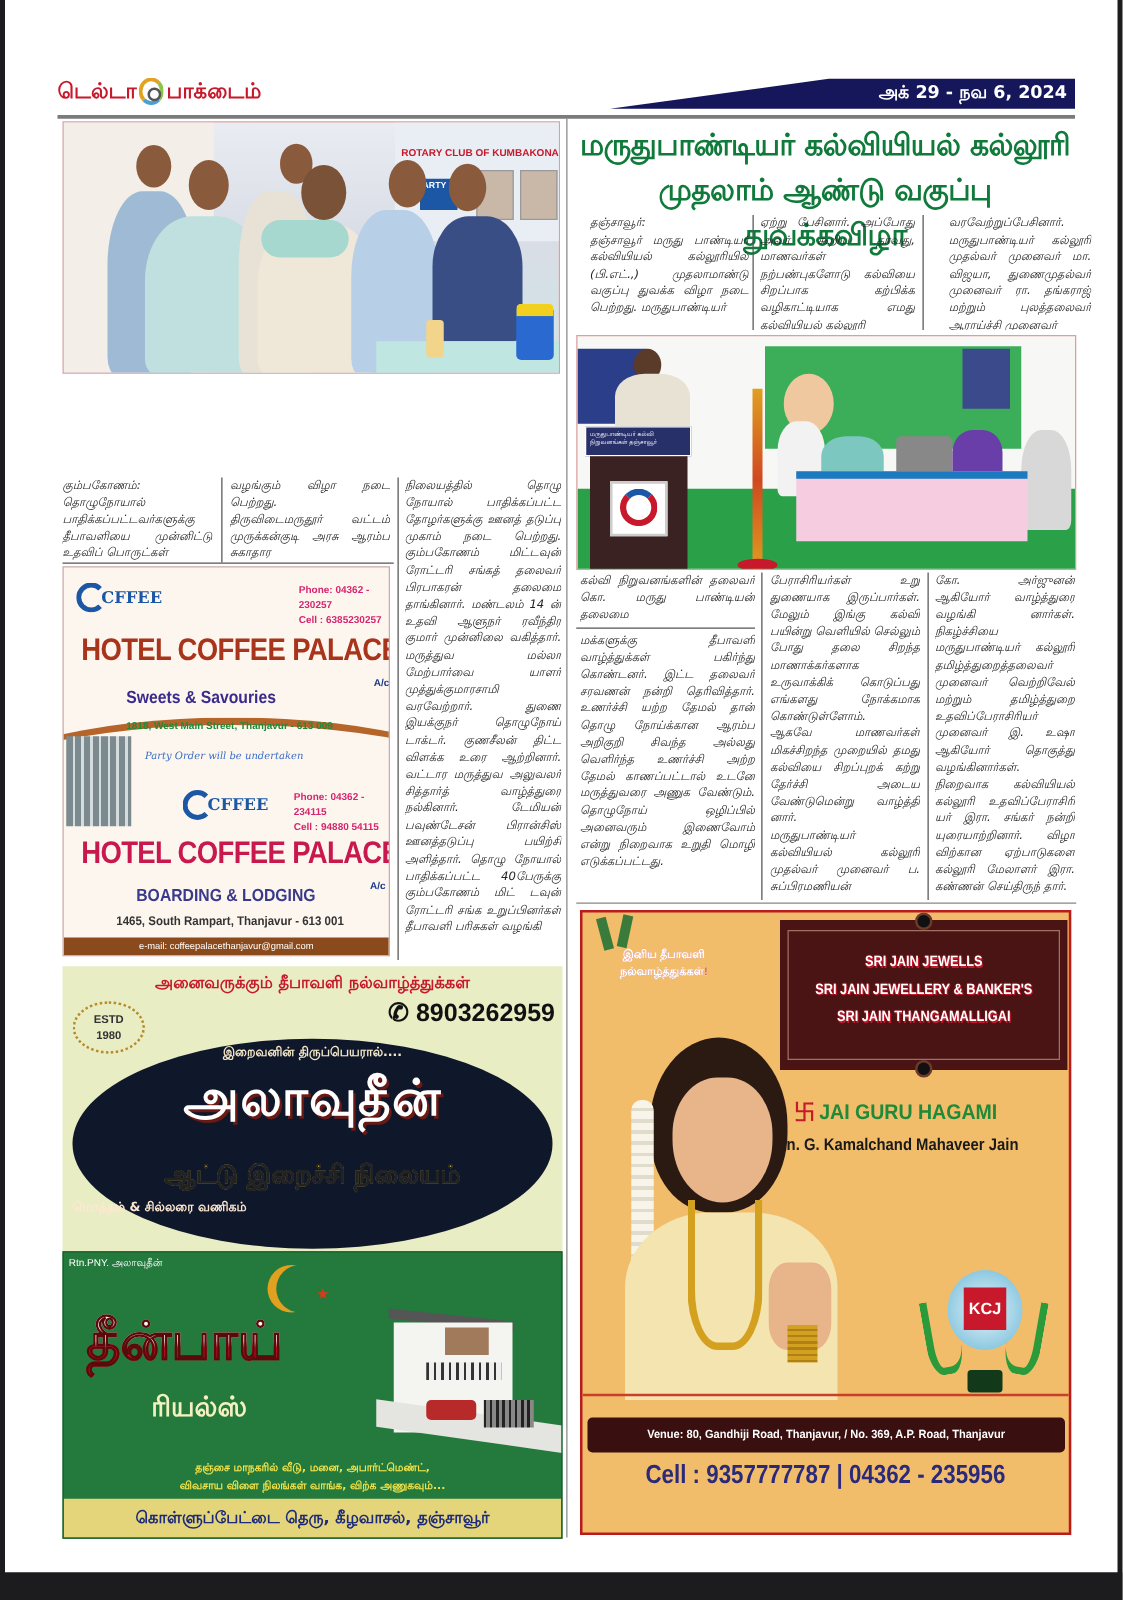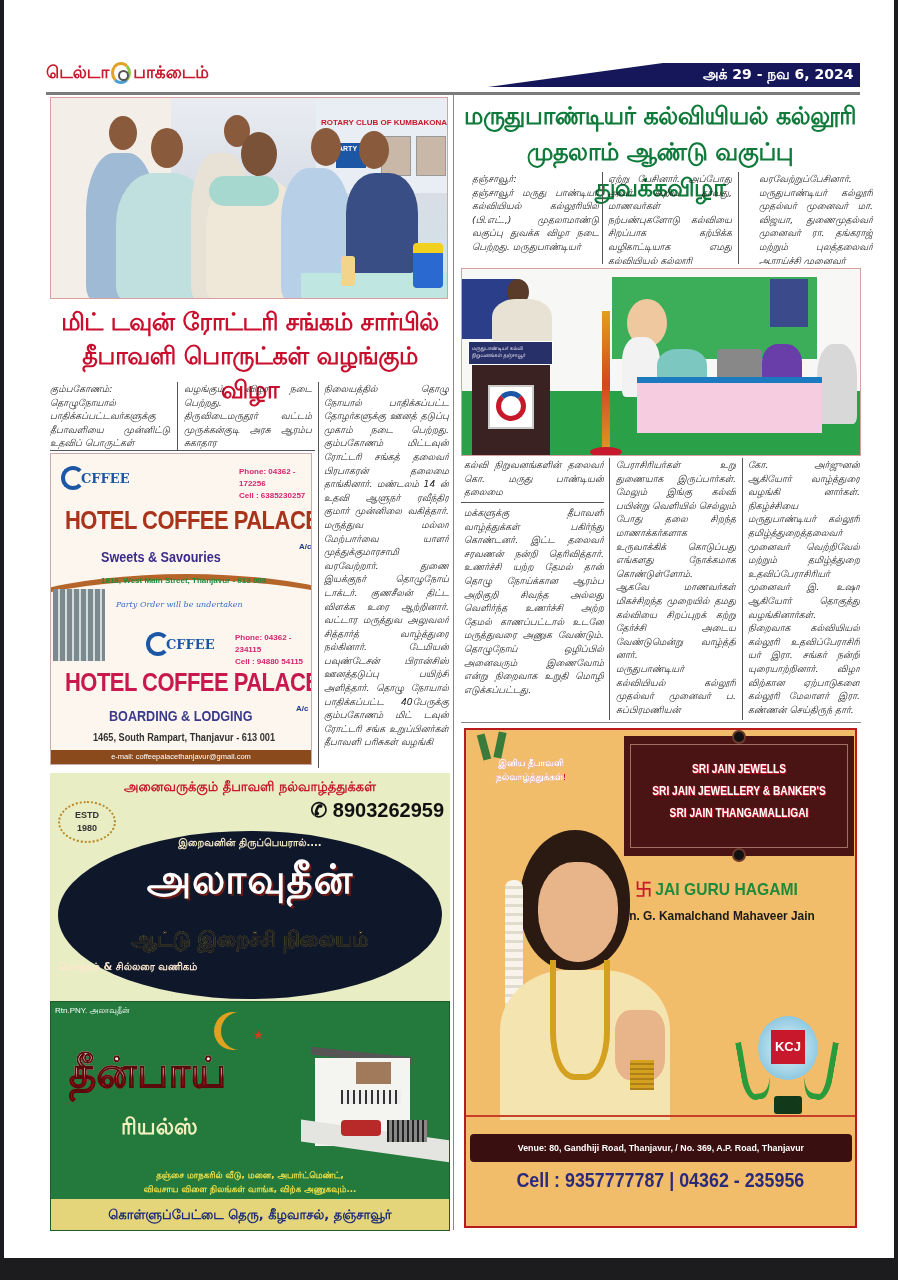--- a/index.html
+++ b/index.html
@@ -131,42 +131,38 @@
     <div class="head" style="left:190px;top:34px;width:36px;height:44px;background:#7a5238"></div>
     <div class="person" style="left:230px;top:70px;width:70px;height:132px;background:#b8cfe8"></div>
     <div class="head" style="left:260px;top:30px;width:30px;height:38px"></div>
     <div class="person" style="left:295px;top:75px;width:72px;height:100px;background:#3a4e86"></div>
     <div class="head" style="left:308px;top:33px;width:30px;height:38px"></div>
     <div style="position:absolute;left:250px;top:175px;width:148px;height:27px;background:#bfe6e0"></div>
     <div style="position:absolute;left:290px;top:158px;width:14px;height:30px;background:#f2d48a;border-radius:3px"></div>
     <div style="position:absolute;left:362px;top:145px;width:30px;height:45px;background:#2a6ad0;border-radius:4px;border-top:10px solid #f2d020"></div>
   </div>
 
-  <div class="abs headline-red">
-    <div>மிட் டவுன் ரோட்டரி சங்கம் சார்பில்</div>
-    <div>தீபாவளி பொருட்கள் வழங்கும் விழா</div>
-  </div>
 
   <div class="abs body-text" style="left:46px;top:382px;width:120px;height:68px;white-space:pre-line;">கும்பகோணம்:
 தொழுநோயால் பாதிக்கப்பட்டவர்களுக்கு தீபாவளியை முன்னிட்டு உதவிப் பொருட்கள்</div>
   <div class="vline" style="left:173px;top:382px;height:68px"></div>
   <div class="abs body-text" style="left:180px;top:382px;width:128px;height:68px;white-space:pre-line;">வழங்கும் விழா நடை பெற்றது.
 திருவிடைமருதூர் வட்டம் முருக்கன்குடி அரசு ஆரம்ப சுகாதார</div>
   <div class="hline" style="left:46px;top:450px;width:265px"></div>
   <div class="vline" style="left:314px;top:382px;height:386px"></div>
   <div class="abs body-text" style="left:320px;top:382px;width:125px;height:386px;">நிலையத்தில் தொழு நோயால் பாதிக்கப்பட்ட தோழர்களுக்கு ஊனத் தடுப்பு முகாம் நடை பெற்றது. கும்பகோணம் மிட்டவுன் ரோட்டரி சங்கத் தலைவர் பிரபாகரன் தலைமை தாங்கினார். மண்டலம் 14 ன் உதவி ஆளுநர் ரவீந்திர குமார் முன்னிலை வகித்தார். மருத்துவ மல்லா மேற்பார்வை யாளர் முத்துக்குமாரசாமி வரவேற்றார். துணை இயக்குநர் தொழுநோய் டாக்டர். குணசீலன் திட்ட விளக்க உரை ஆற்றினார். வட்டார மருத்துவ அலுவலர் சித்தார்த் வாழ்த்துரை நல்கினார். டேமியன் பவுண்டேசன் பிரான்சிஸ் ஊனத்தடுப்பு பயிற்சி அளித்தார். தொழு நோயால் பாதிக்கப்பட்ட 40பேருக்கு கும்பகோணம் மிட் டவுன் ரோட்டரி சங்க உறுப்பினர்கள் தீபாவளி பரிசுகள் வழங்கி</div>
 
   <div class="abs hotel-ad">
     <div class="arc" style="left:-80px;top:120px;width:430px;height:120px;"></div>
     <div class="logo-c" style="left:10px;top:12px">
         <span class="c"></span>
         <span class="t">CFFEE</span>
       </div>
     <div class="phone-pink" style="left:188px;top:12px">
-        <div>Phone: 04362 - 172256</div>
+        <div>Phone: 04362 - 230257</div>
         <div>Cell : 6385230257</div>
       </div>
     <div class="hotel-name" style="left:14px;top:52px;color:#a8341c">HOTEL COFFEE PALACE</div>
     <div class="ac" style="left:248px;top:88px">A/c</div>
     <div class="sub-blue" style="left:50px;top:95px">Sweets &amp; Savouries</div>
     <div class="addr-green" style="left:50px;top:122px">1818, West Main Street, Thanjavur - 613 009</div>
     <div class="party" style="left:65px;top:146px">Party Order will be undertaken</div>
     <div class="building" style="left:2px;top:135px;width:52px;height:72px"></div>
     <div class="logo-c" style="left:95px;top:178px">
         <span class="c"></span>

